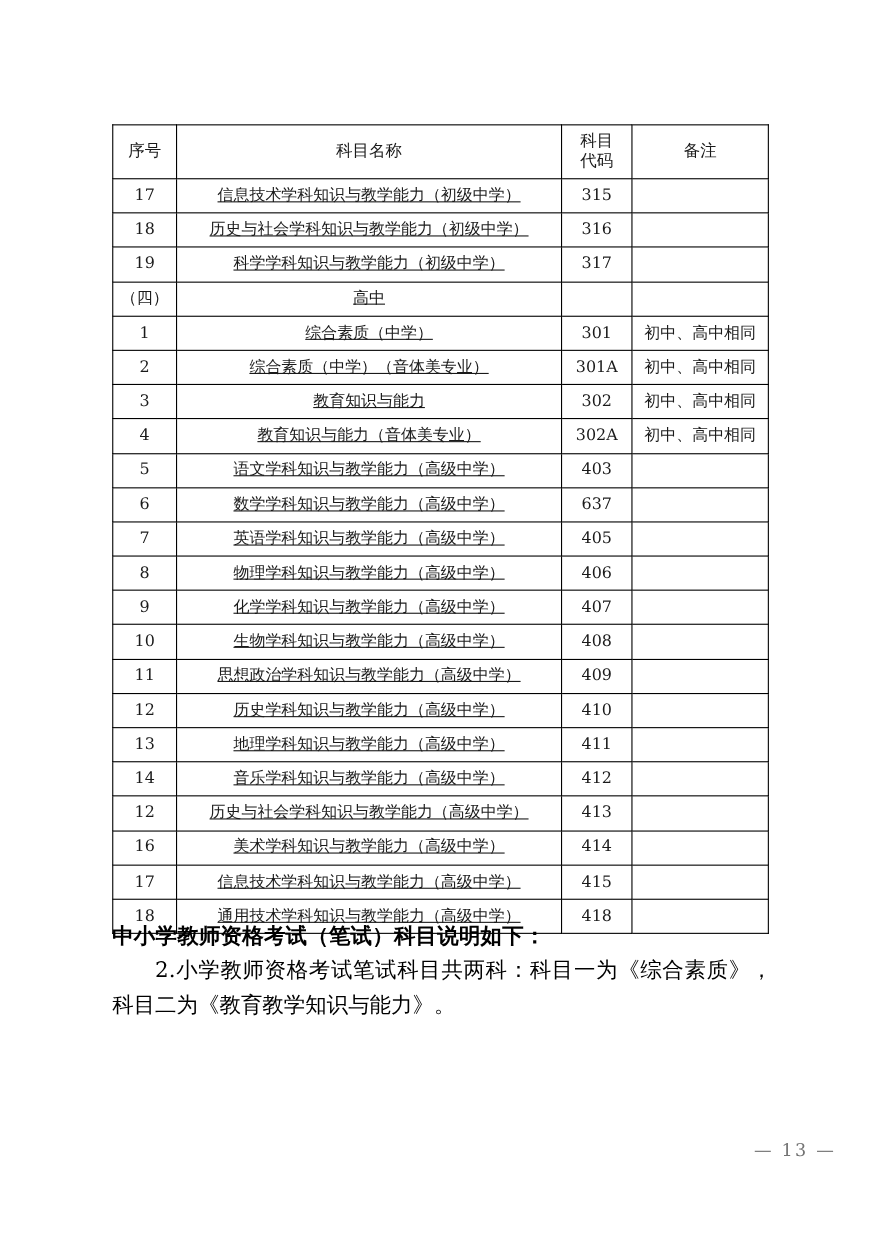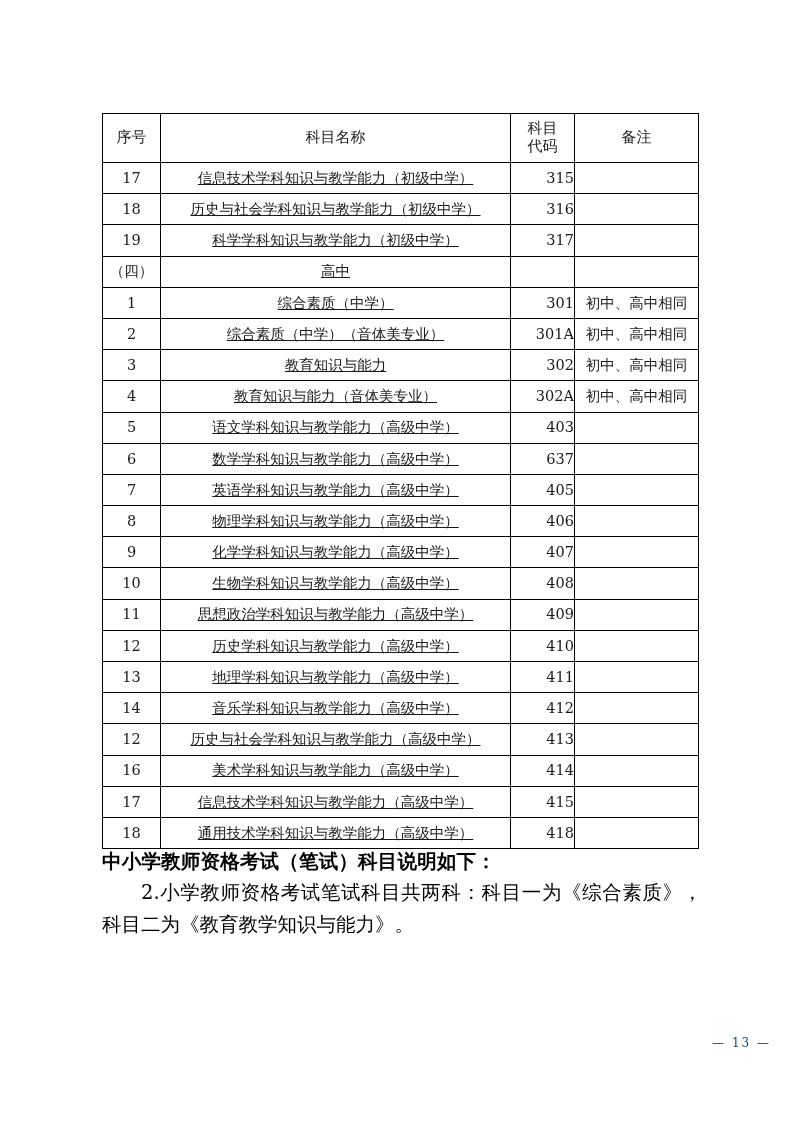--- a/index.html
+++ b/index.html
@@ -59,33 +59,32 @@
     display: block;
     line-height: 1.18;
   }
 
   .subject-table tbody td {
     height: 30.2px;
     vertical-align: middle;
   }
   .cell-no   { text-align: center; }
   .cell-name { text-align: center; text-decoration: underline; }
-  .cell-code { text-align: right; }
+  .cell-code { text-align: center; }
   .cell-note { text-align: center; font-size: 14px; }
 
   
   .body-text {
     position: absolute;
     left: 102px;
     top: 836px;
     width: 600px;
     font-size: 19.5px;
     line-height: 1.62;
     color: #000000;
-    margin-top: 11px;
   }
   .section-heading {
     font-weight: bold;
     letter-spacing: 0.2px;
     margin: 0;
     font-size: 19.5px;
     line-height: 1.55;
   }
   .para {
     margin: 0;
@@ -95,24 +94,23 @@
     line-height: 1.62;
   }
 
   
   .footer {
     position: absolute;
     left: 0;
     top: 1036px;
     width: 760px;
     text-align: right;
-    font-size: 12px;
-    color: #0c4a6e;
+    font-size: 16px;
+    color: #737373;
     letter-spacing: 2px;
-    padding-left: 11px;
   }
 </style>
 </head>
 <body>
 
 <div class="page">
 
   <table class="subject-table">
     <colgroup>
       <col class="c-no">

